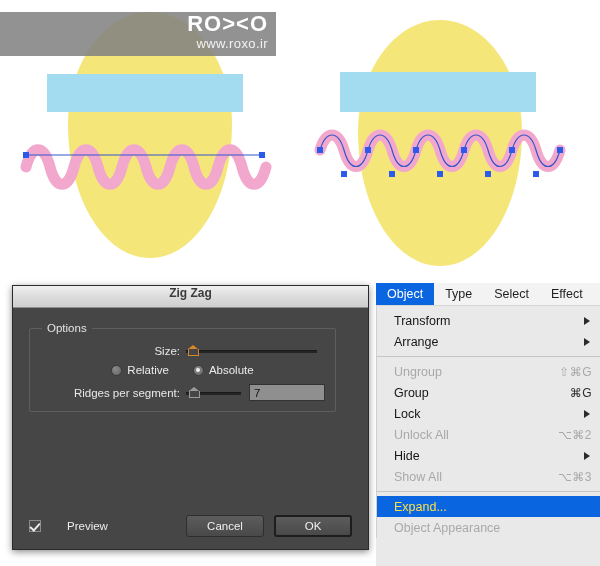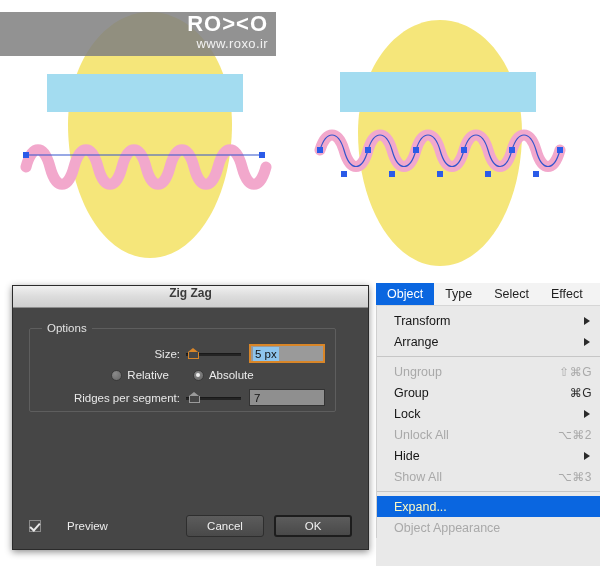--- a/index.html
+++ b/index.html
@@ -280,21 +280,21 @@
   .menu-item {
     height: 21px;
     display: flex; align-items: center;
     padding: 0 8px 0 17px;
     font-size: 12.5px;
     color: #161616;
     font-family: "Liberation Sans", sans-serif;
     position: relative;
   }
   .menu-item.disabled { color: #a9a9a9; }
-  .menu-item.selected { background: #0a66e0; color: #fef9c3; }
+  .menu-item.selected { background: #0a66e0; color: #fde047; }
   .menu-label { flex: 1; white-space: nowrap; }
   .menu-shortcut {
     font-size: 12px;
     color: #2b2b2b;
     font-family: "Liberation Sans", sans-serif;
     letter-spacing: 0.5px;
   }
   .menu-item.disabled .menu-shortcut { color: #a9a9a9; }
   .submenu-arrow {
     width: 0; height: 0;
@@ -407,23 +407,20 @@
           <span class="fieldlabel" id="lbl-size">Size:</span>
           <div class="slider">
             <div class="track"></div>
             <div class="handle" id="handle-size" style="left: 1.77px;">
               <div class="handle-shape">
                 <div class="top"></div>
                 <div class="bot"></div>
               </div>
             </div>
           </div>
-          <div class="numfield" id="field-size">
-            <span class="sel">5 px</span>
-          </div>
         </div>
 
         <div class="radio-row">
           <div class="radio-item">
             <span class="radio"></span>
             <span class="radio-label">Relative</span>
           </div>
           <div class="radio-item">
             <span class="radio on"></span>
             <span class="radio-label">Absolute</span>

